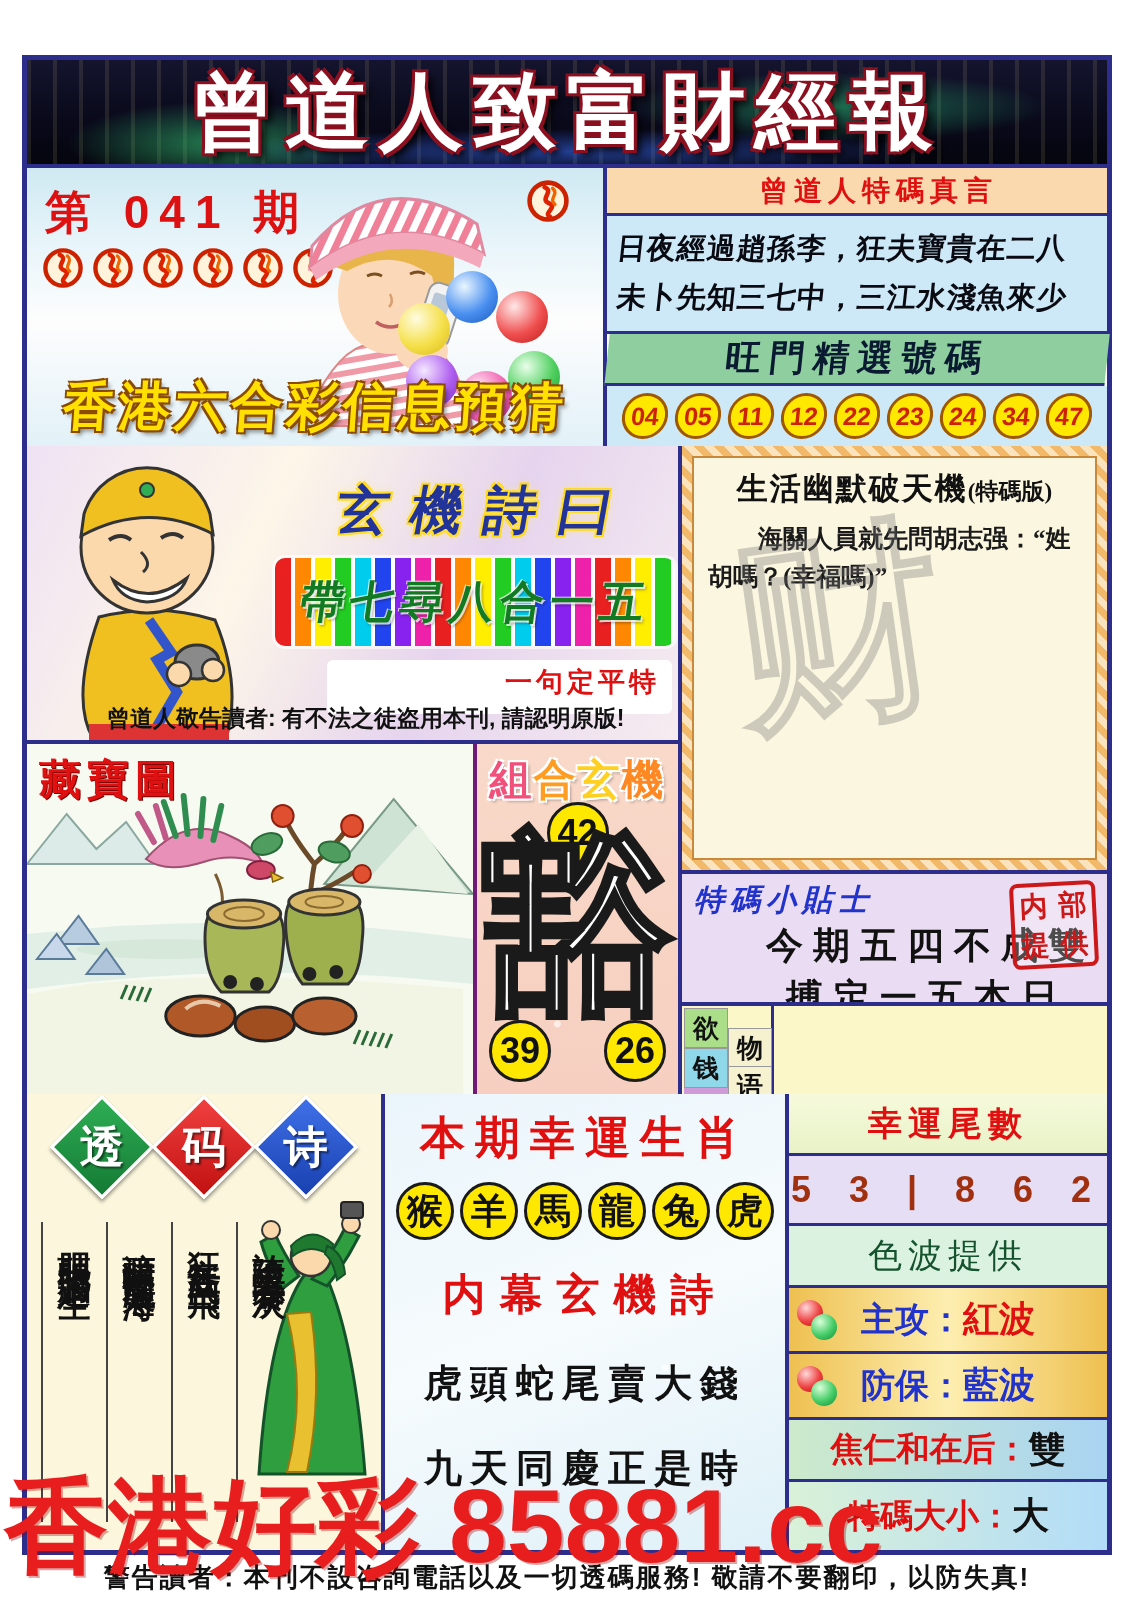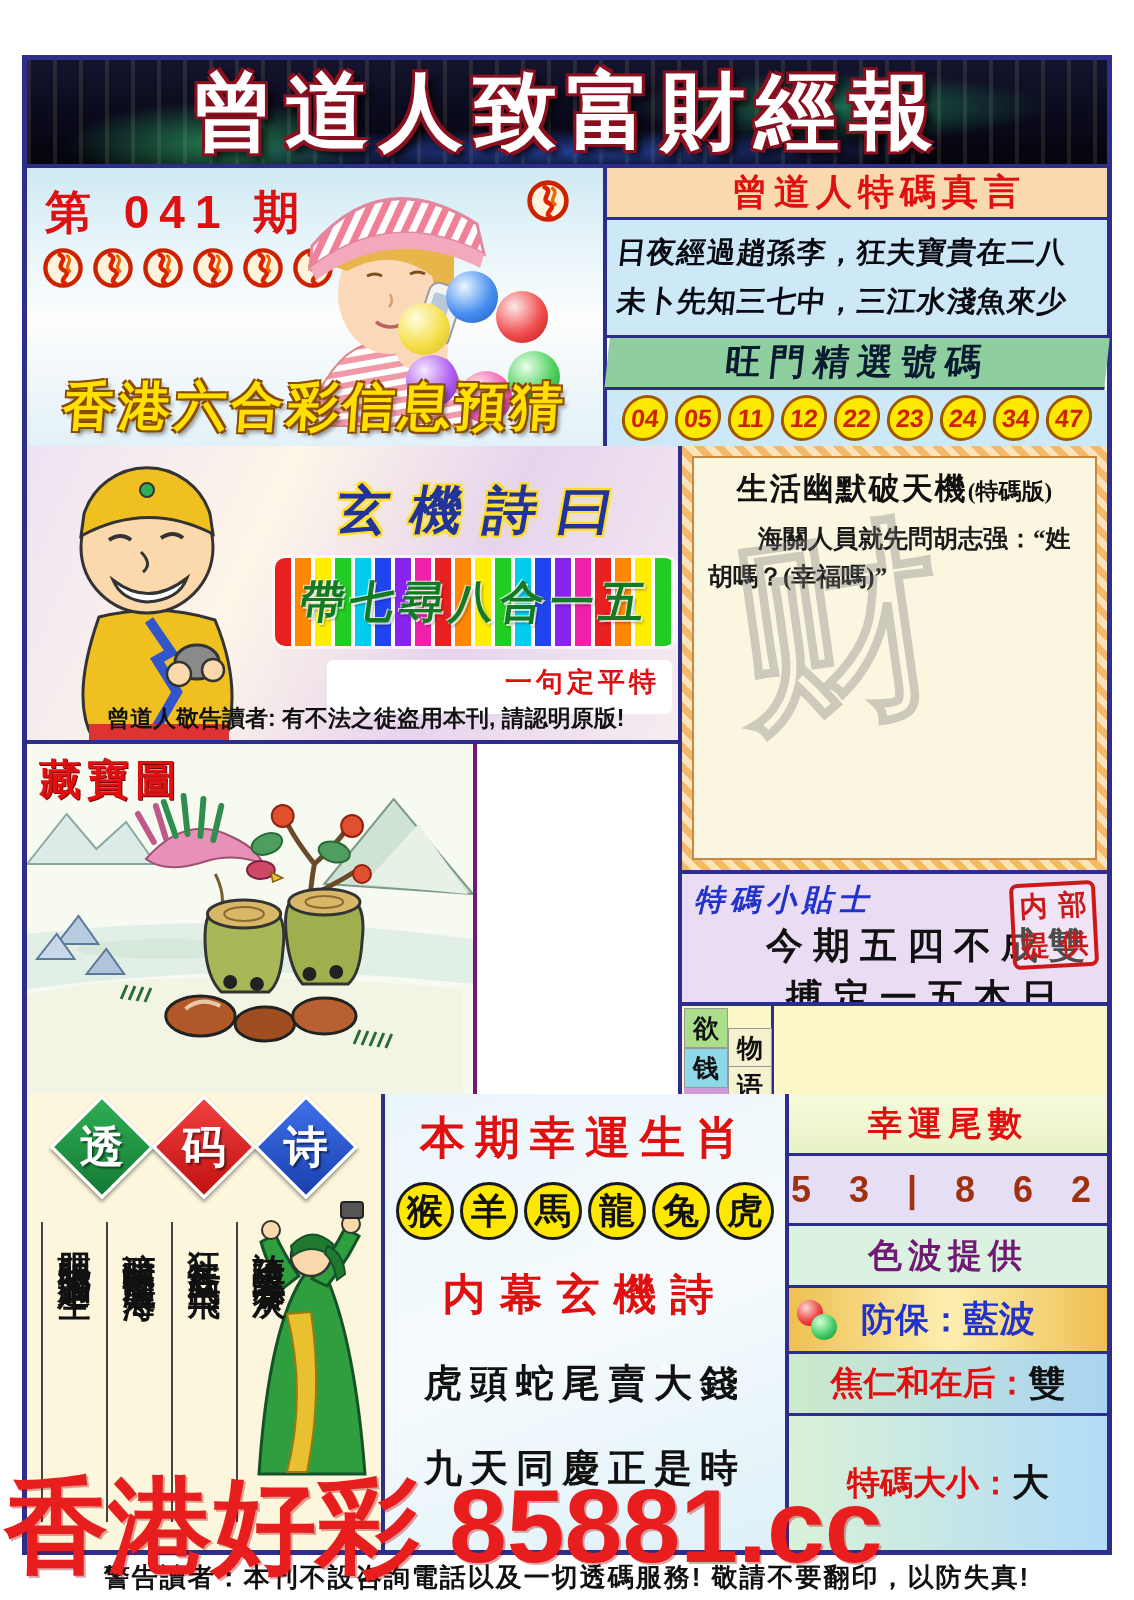--- a/index.html
+++ b/index.html
@@ -39,21 +39,21 @@
   .ball.purple { left:8px; top:92px; background:radial-gradient(circle at 35% 30%,#f4e8ff,#b060f0 55%,#7828c0); }
   .ball.pink   { left:62px; top:108px; background:radial-gradient(circle at 35% 30%,#ffe8f4, #f060b0 55%,#c02880); }
   .ball.green  { left:110px; top:88px; background:radial-gradient(circle at 35% 30%,#eaffea,#50d060 55%,#18a030); }
   .woman { position:absolute; left:245px; top:8px; width:310px; height:270px; }
   .photo-caption { position:absolute; left:0; right:0; bottom:4px; text-align:center; white-space:nowrap;
     color:#ffe000; font-size:52px; font-weight:900; letter-spacing:4px; transform:skewX(-4deg);
     text-shadow:2px 2px 0 #8a4a00,-2px -2px 0 #8a4a00,2px -2px 0 #8a4a00,-2px 2px 0 #8a4a00,4px 4px 4px rgba(0,0,0,.45); }
 
   .info-panel { flex:1; display:flex; flex-direction:column; }
   .truth-header { flex:0 0 48px; background:#fbd9ae; border-bottom:3px solid #2d2d8c; display:flex; align-items:center; justify-content:center;
-    color:#e01010; font-size:36px; font-weight:900; letter-spacing:6px; transform-origin:center;padding-left:44px; }
+    color:#e01010; font-size:28px; font-weight:900; letter-spacing:6px; transform-origin:center;padding-left:44px; }
   .truth-verses { flex:0 0 118px; background:#cde9f7; border-bottom:3px solid #2d2d8c; display:flex; flex-direction:column; justify-content:space-evenly; padding:4px 10px; }
   .truth-verse { color:#0a0a12; font-size:29px; font-weight:900; white-space:nowrap; transform:skewX(-6deg); letter-spacing:1px; }
   .pick-header { flex:0 0 50px; background:#8fcf9f; border-bottom:3px solid #2d2d8c; display:flex; align-items:center; justify-content:center;
     color:#0a1a30; font-size:36px; font-weight:900; letter-spacing:8px; transform:skewX(-6deg); }
   .pick-numbers { flex:1; background:#cde9f7; display:flex; align-items:center; justify-content:space-evenly; padding:0 8px; }
   .pick-numbers .num-circle { width:46px; height:46px; border-radius:50%; background:#ffe800; border:3px solid #a05800;
     display:flex; align-items:center; justify-content:center; color:#cc2200; font-size:25px; font-weight:900; transform:skewX(-6deg); }
 
   
   .mid-zone { flex:0 0 648px; display:flex; }
@@ -159,21 +159,21 @@
     display:flex; align-items:center; justify-content:center; color:#111; font-size:36px; font-weight:900;
     font-family:"Liberation Serif","DejaVu Serif",serif; }
   .inner-title { color:#e01010; font-size:43px; font-weight:900; letter-spacing:14px; margin-top:26px; white-space:nowrap; }
   .lucky-verse { color:#111; font-size:38px; font-weight:900; letter-spacing:8px; margin-top:34px; white-space:nowrap; }
 
   .stats-panel { flex:1; display:flex; flex-direction:column; }
   .stat-row { border-bottom:3px solid #2d2d8c; display:flex; align-items:center; justify-content:center; position:relative; }
   .stat-row:last-child { border-bottom:none; }
   .stat-tail-head { flex:0 0 62px; background:linear-gradient(180deg,#f6fadc,#e8f2c6); color:#e01010; font-size:34px; font-weight:900; letter-spacing:6px; }
   .stat-tail-nums { flex:0 0 70px; background:#e6def4; color:#a03010; font-size:36px; font-weight:900; letter-spacing:14px; }
-  .stat-wave-head { flex:0 0 62px; background:#dcf2e0; color:#701a75; font-size:34px; font-weight:700; letter-spacing:6px; }
+  .stat-wave-head { flex:0 0 62px; background:#dcf2e0; color:#14532d; font-size:34px; font-weight:400; letter-spacing:6px; }
   .stat-attack, .stat-defend { flex:0 0 66px; background:linear-gradient(90deg,#eec050,#fdeeb0 50%,#eec050); }
   .stat-oddeven { flex:0 0 62px; background:linear-gradient(90deg,#cdeacb,#a9d4f2); }
   .stat-size { flex:1; background:linear-gradient(90deg,#d9f1d7,#b2dcf8); }
   .stat-label-blue { color:#2233cc; font-size:34px; font-weight:900; }
   .stat-label-red { color:#e01010; font-size:33px; font-weight:900; }
   .stat-value-red { color:#e01010; font-size:36px; font-weight:900; }
   .stat-value-blue { color:#2233cc; font-size:36px; font-weight:900; }
   .stat-value-black { color:#111; font-size:37px; font-weight:900; }
   .ball-pair { position:absolute; left:8px; top:50%; transform:translateY(-50%); width:44px; height:40px; }
   .ball-pair i { position:absolute; width:26px; height:26px; border-radius:50%; }
@@ -361,20 +361,29 @@
               <ellipse cx="175" cy="272" rx="35" ry="20" fill="#b05828" stroke="#222" stroke-width="3"></ellipse>
               <ellipse cx="240" cy="280" rx="30" ry="17" fill="#a04e20" stroke="#222" stroke-width="3"></ellipse>
               <ellipse cx="300" cy="272" rx="32" ry="18" fill="#b86030" stroke="#222" stroke-width="3"></ellipse>
               <path d="M160 265 Q175 252 195 262" stroke="#e8c8a8" stroke-width="4" fill="none"></path>
               <path d="M95 255 l6 -14 M103 256 l6 -14 M111 257 l6 -14 M119 258 l6 -14" stroke="#2a6a38" stroke-width="3"></path>
               <path d="M330 300 l6 -14 M338 301 l6 -14 M346 302 l6 -14 M354 303 l6 -14 M362 304 l6 -14" stroke="#2a6a38" stroke-width="3"></path>
             </svg>
             <div class="treasure-title">藏寶圖</div>
           </div>
 
+          <div class="combo">
+            <div class="combo-title">
+              <span class="cc0">組</span><span class="cc1">合</span><span class="cc2">玄</span><span class="cc3">機</span>
+            </div>
+            <div class="combo-circle top">42</div>
+            <div class="combo-char serif">豁</div>
+            <div class="combo-circle bl">39</div>
+            <div class="combo-circle br">26</div>
+          </div>
         </div>
       </div>
 
       <div class="mid-right">
         <div class="humor-wrap">
           <div class="humor-inner">
             <div class="humor-ghost">财</div>
             <div class="humor-title-row">
               <span class="humor-title">生活幽默破天機</span><span class="humor-suffix">(特碼版)</span>
             </div>
@@ -456,20 +465,28 @@
           <div class="lucky-verse">虎頭蛇尾賣大錢</div>
           <div class="lucky-verse">九天同慶正是時</div>
 
         </div>
       </div>
 
       <div class="stats-panel">
         <div class="stat-row stat-tail-head">幸運尾數</div>
         <div class="stat-row stat-tail-nums">5 3 | 8 6 2</div>
         <div class="stat-row stat-wave-head">色波提供</div>
+        <div class="stat-row stat-attack">
+          <span class="ball-pair">
+              <i class="bp-red"></i>
+              <i class="bp-green"></i>
+            </span>
+          <span class="stat-label-blue">主攻：</span>
+          <span class="stat-value-red">紅波</span>
+        </div>
         <div class="stat-row stat-defend">
           <span class="ball-pair">
               <i class="bp-red"></i>
               <i class="bp-green"></i>
             </span>
           <span class="stat-label-blue">防保：</span>
           <span class="stat-value-blue">藍波</span>
         </div>
         <div class="stat-row stat-oddeven">
           <span class="stat-label-red">焦仁和在后：</span>

